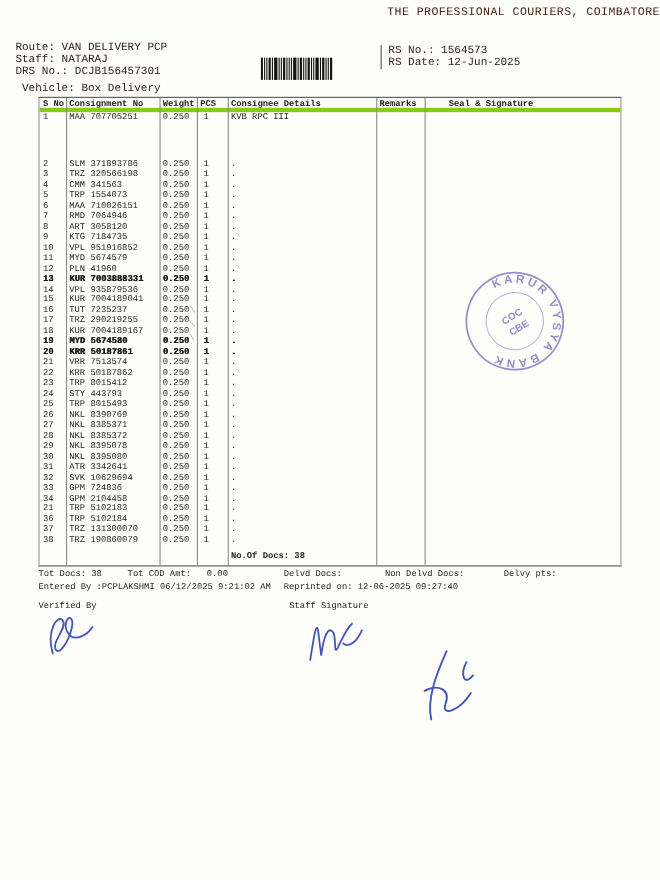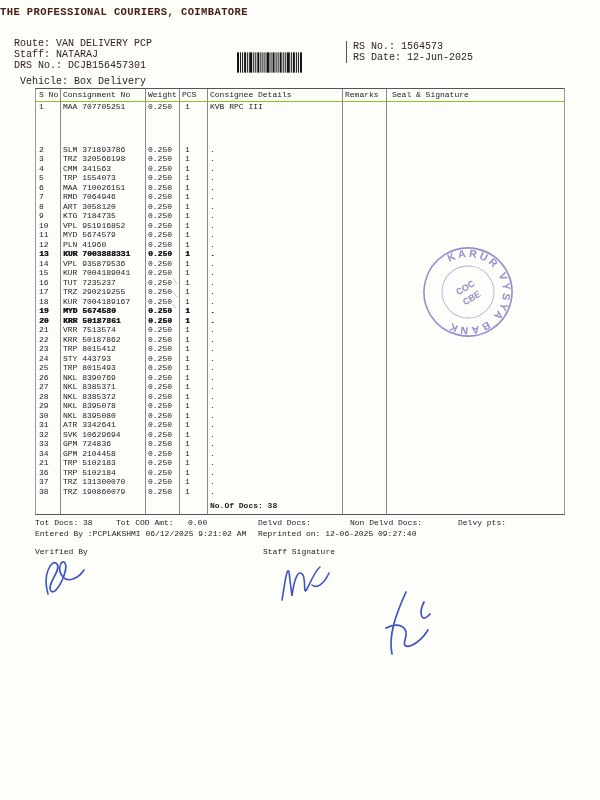--- a/index.html
+++ b/index.html
@@ -1,37 +1,37 @@
 <!DOCTYPE html>
 <html><head>
 <meta charset="utf-8">
 <style>
   *{margin:0;padding:0;box-sizing:border-box}
   html,body{width:600px;height:800px}
   body{font-family:"Liberation Mono","DejaVu Sans Mono",monospace;background:#ffffff}
   .page{position:relative;width:600px;height:800px;background:#fdfdfa;color:#1c1c1c;overflow:hidden}
   .abs{position:absolute;white-space:pre}
-  .title{top:6px;left:0;width:100%;text-align:left;font-size:10.5px;font-weight:bold;letter-spacing:.4px;color:#4a2015}
+  .title{top:6px;left:0;width:100%;text-align:right;font-size:10.5px;font-weight:normal;letter-spacing:.4px;color:#4a2015}
   .subtitle{top:21px;left:0;width:100%;text-align:center;font-size:9px;font-weight:bold;color:#4a2015}
   .hinfo{font-size:10px;font-weight:normal;color:#33211a}
   .rs-divider{left:346px;top:41px;width:1px;height:22px;background:#555}
   
   .dtable{position:absolute;left:35px;top:88px;width:530px;height:427px;
           border-top:1px solid #555;border-bottom:1px solid #555;
           border-left:1px solid #999;border-right:1px solid #999;font-size:8px}
   .vline{position:absolute;top:0;bottom:0;width:1px;background:#8a8a8a}
   .thead{display:grid;grid-template-columns:24px 85px 34px 28px 135px 44px 180px;
-         height:13px;line-height:12px;border-bottom:1px solid #84cc16;font-weight:normal}
+         height:13px;line-height:12px;border-bottom:4px solid #84cc16;font-weight:bold}
   .trow{display:grid;grid-template-columns:24px 85px 34px 28px 135px 44px 180px;
         height:9.5px;line-height:9.5px}
   .trow.bold{font-weight:bold;text-shadow:.4px 0 0 currentColor}
   .trow.gap-after{margin-bottom:33px}
   .c{overflow:hidden;white-space:pre;padding-left:3px}
   .c.pcs{padding-left:6px}
-  .c.seal-h{padding-left:6px}
+  .c.seal-h{padding-left:22px}
   .nodocs{position:absolute;left:174px;top:412px;font-size:8px;font-weight:bold}
   
   .foot{font-size:8px;font-weight:normal;color:#1c1c1c}
   .sig{position:absolute}
   .stamp{position:absolute;left:418px;top:242px;width:100px;height:100px}
 </style>
 </head>
 <body>
 
 <div class="page">

